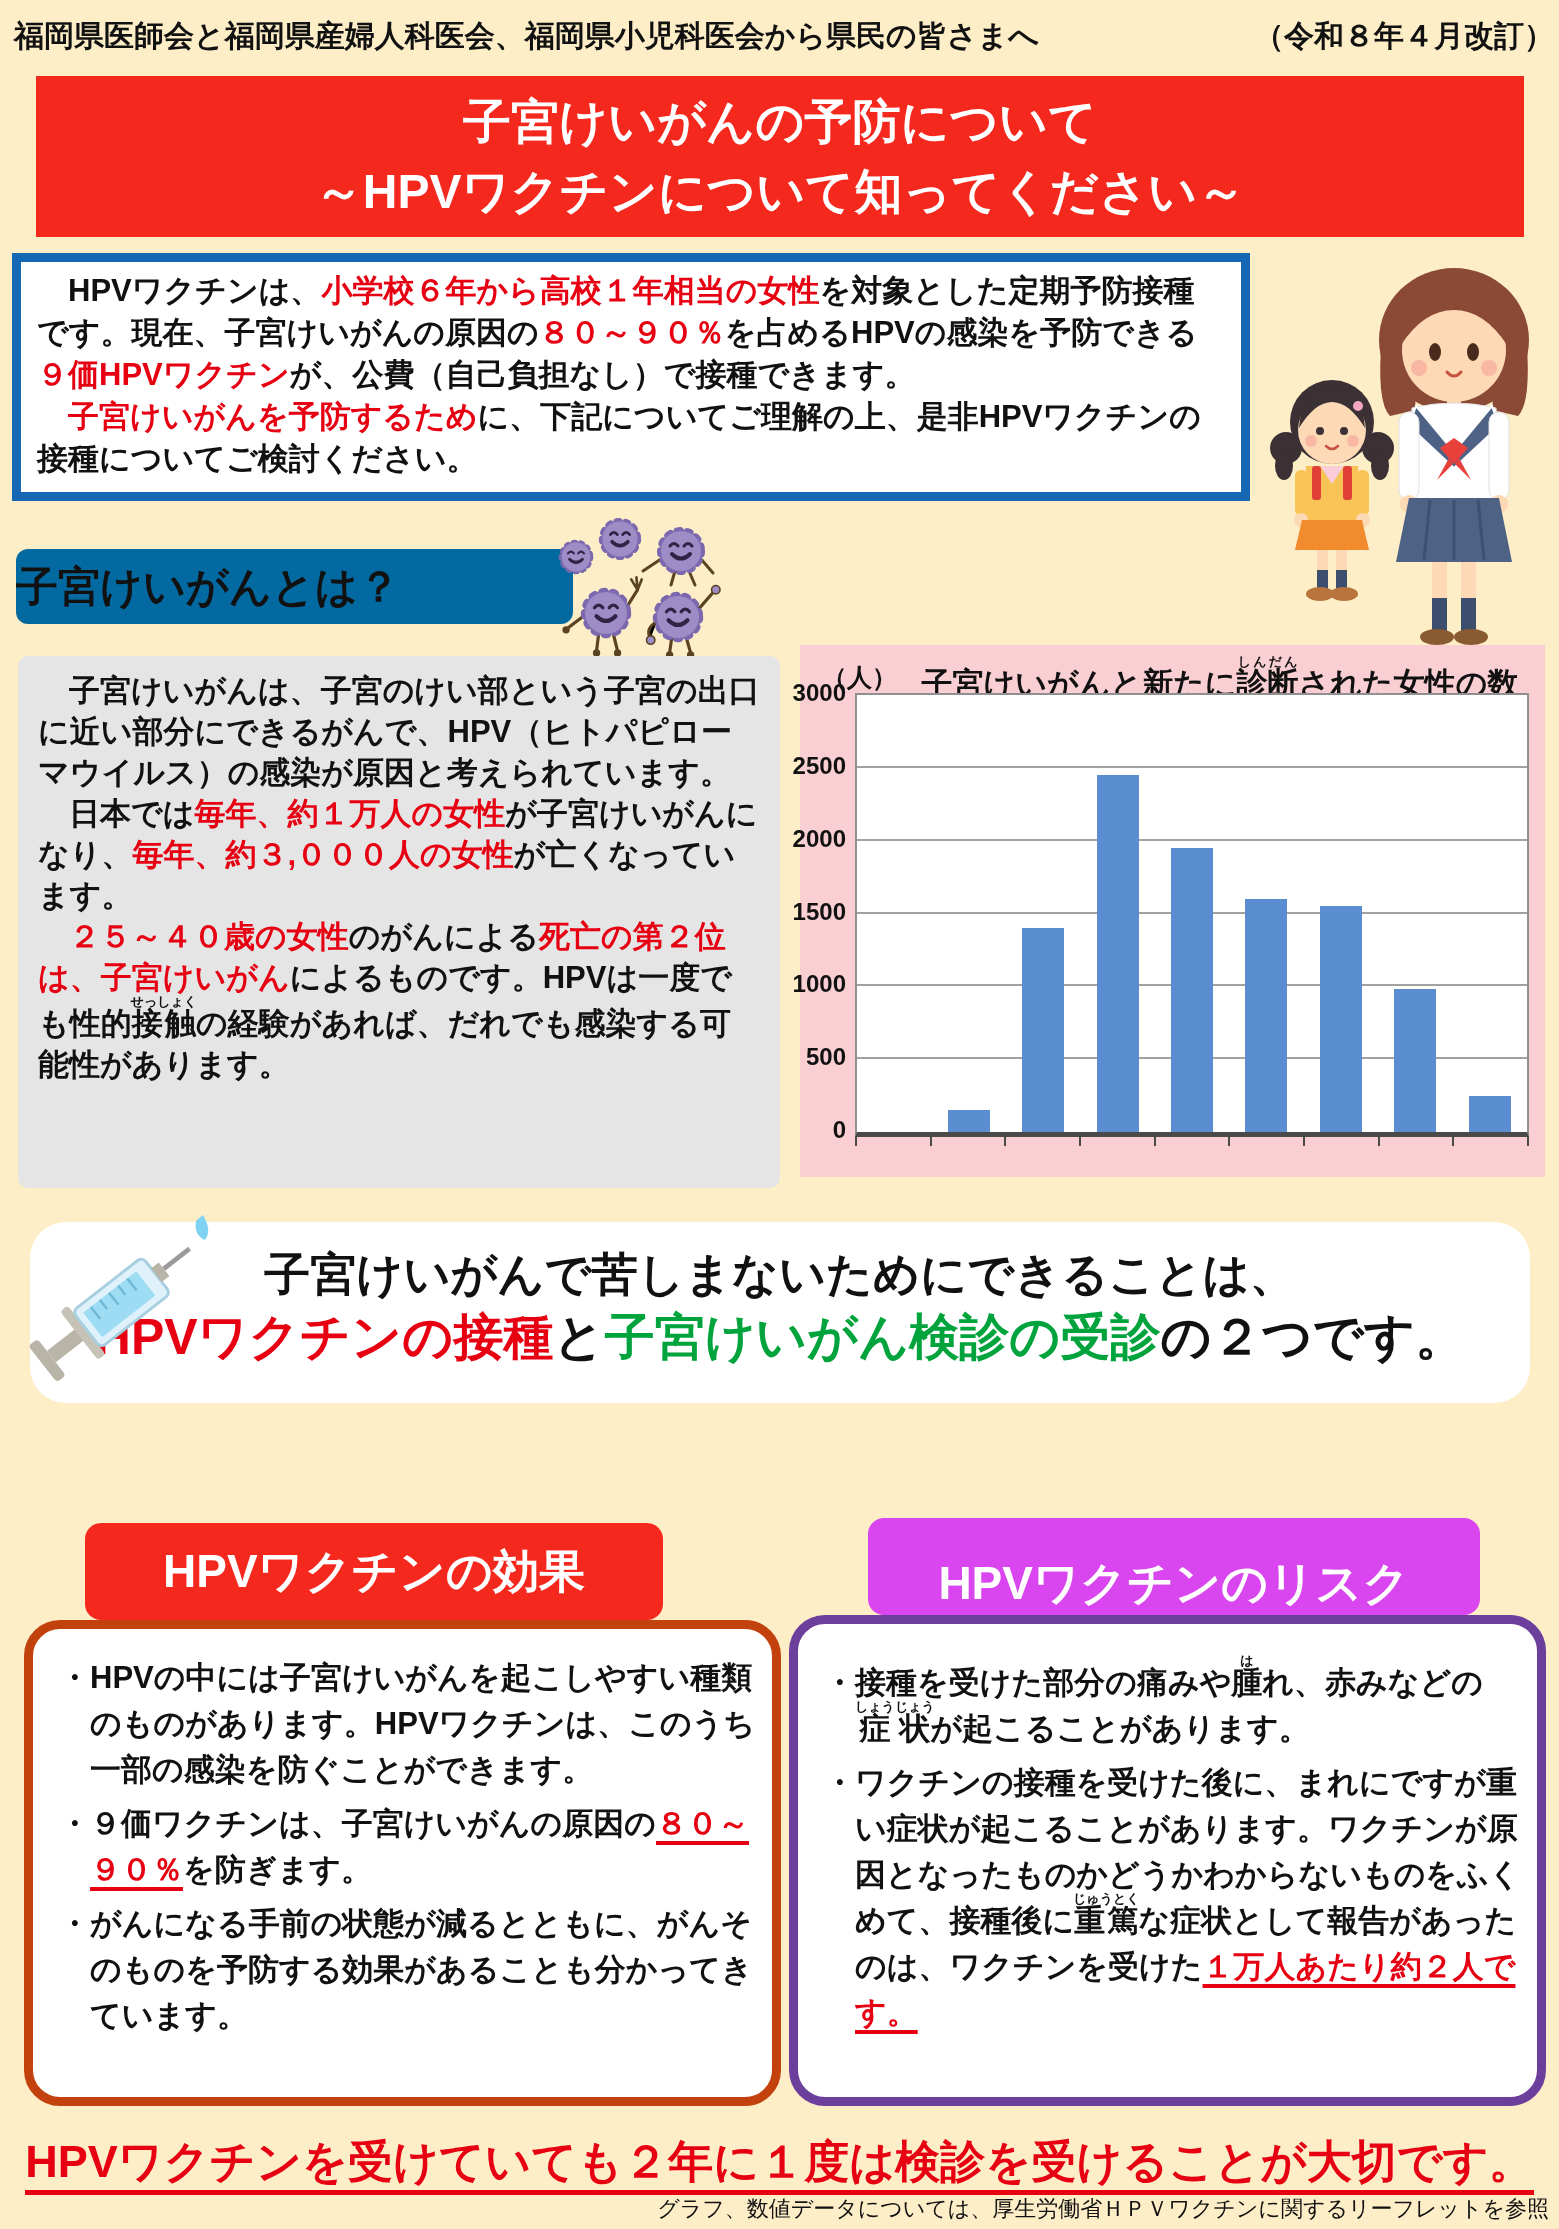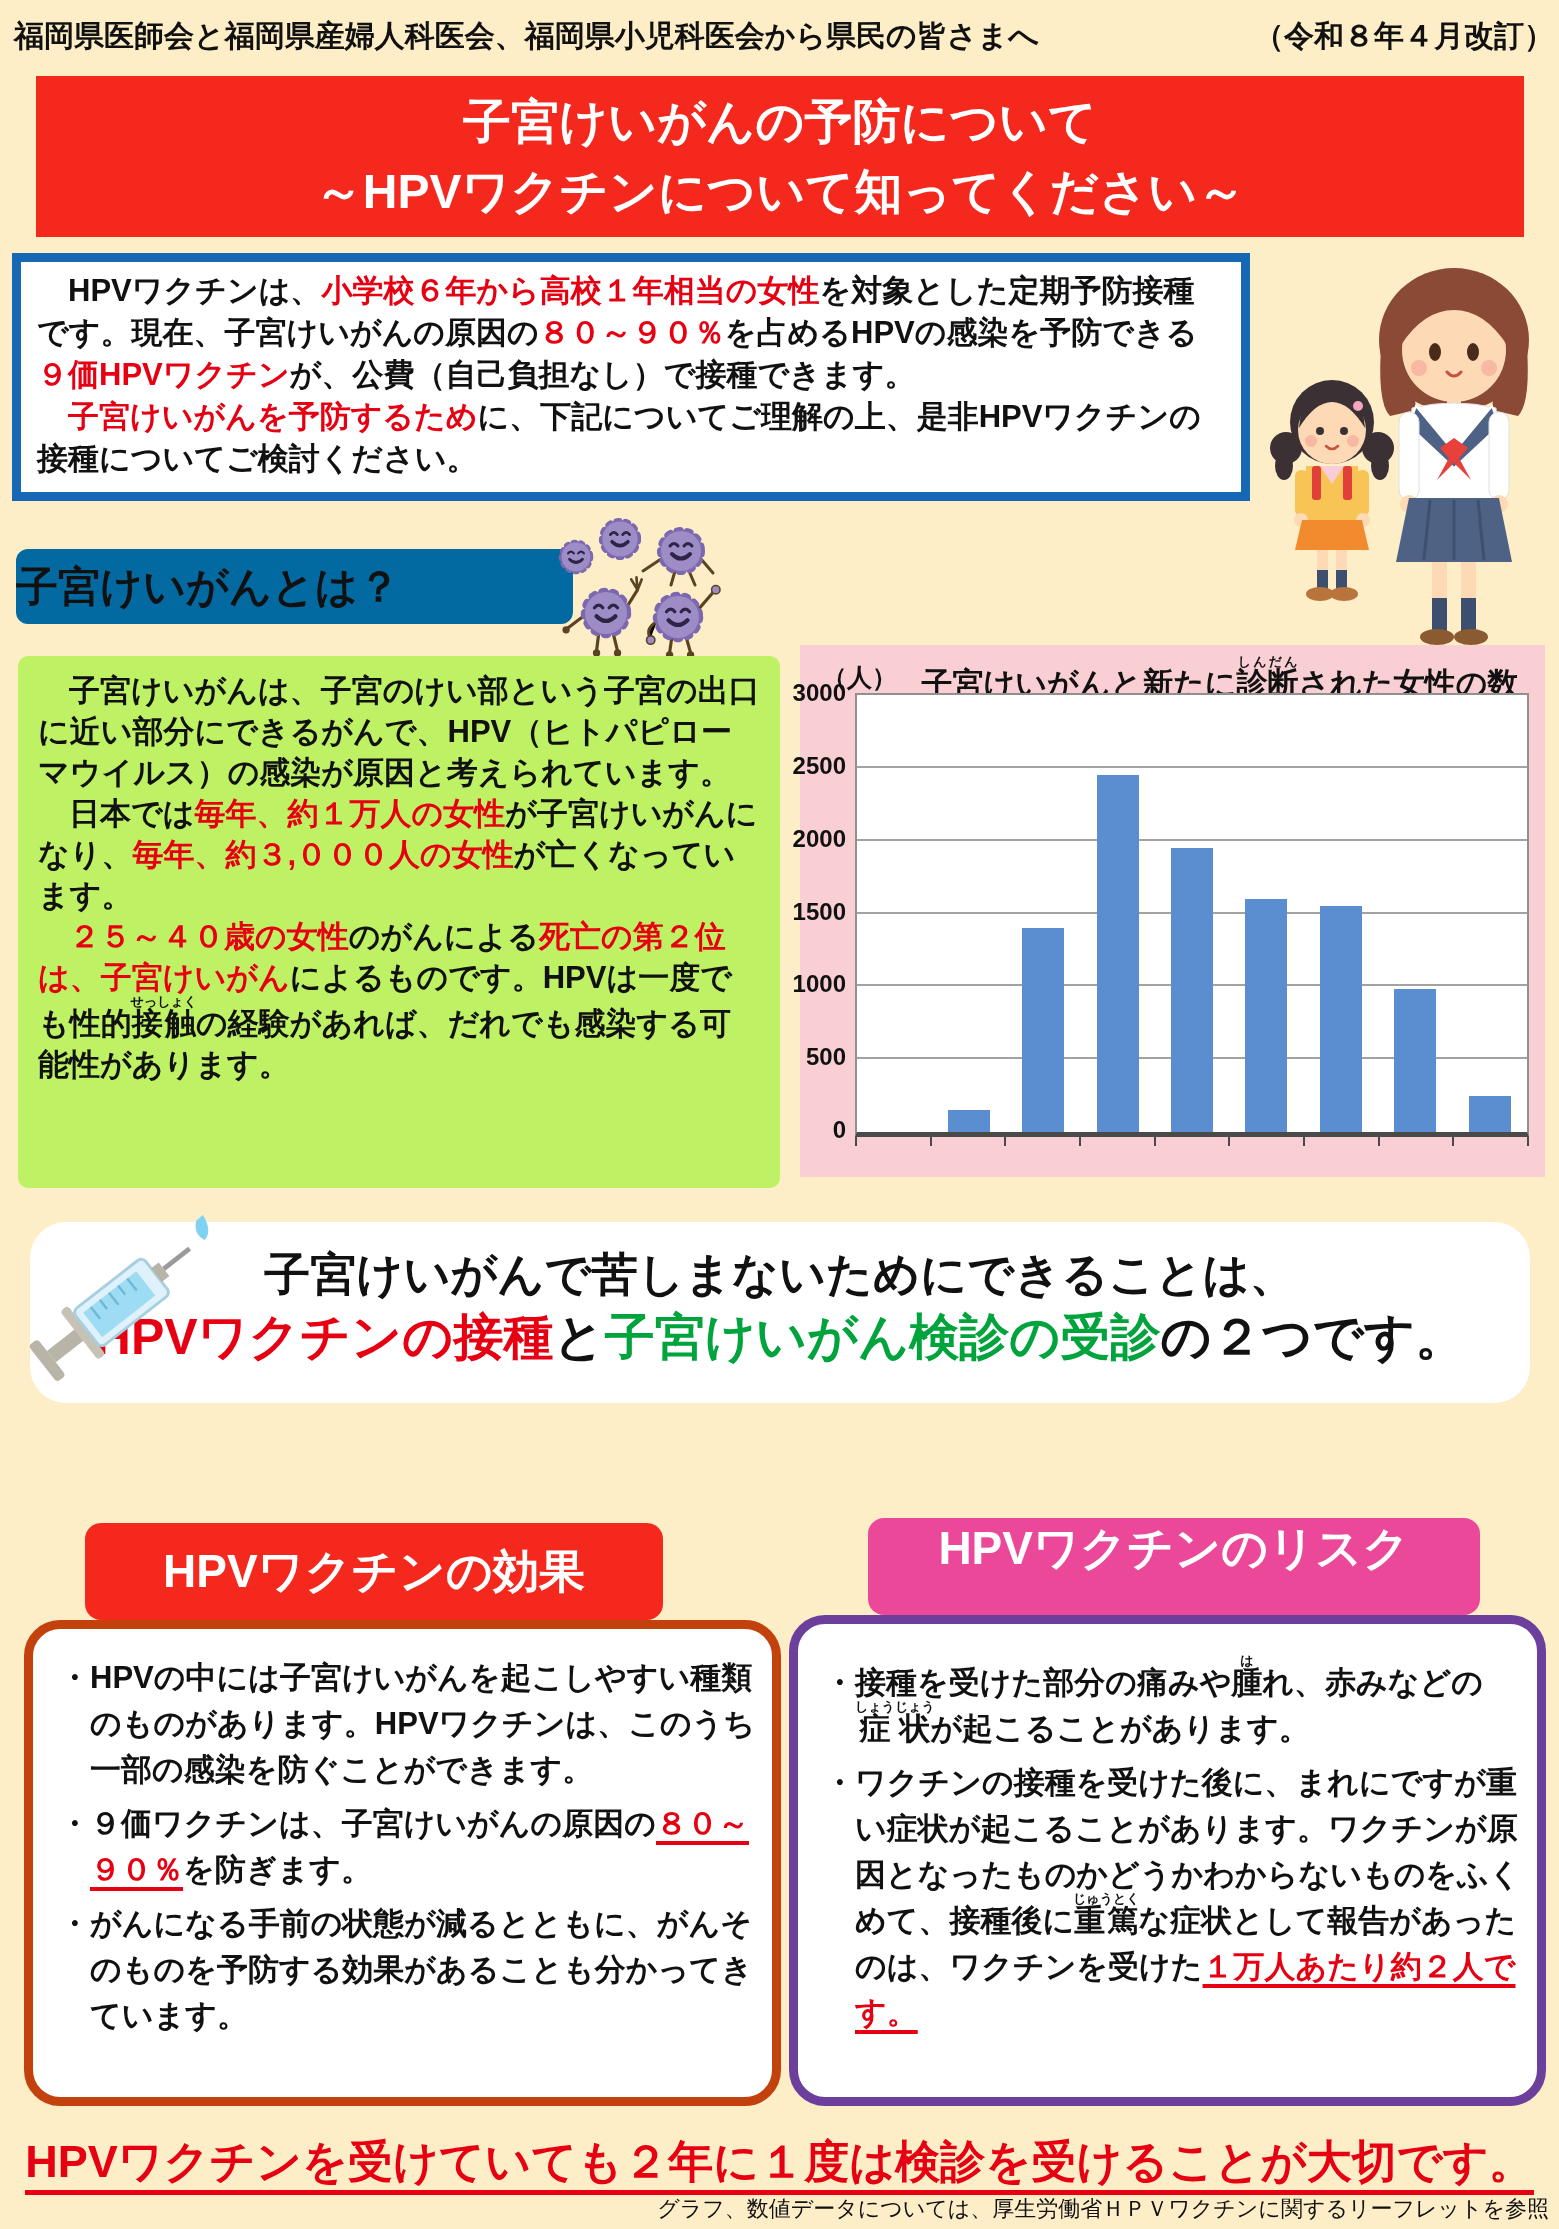--- a/index.html
+++ b/index.html
@@ -19,21 +19,21 @@
   .t-red{color:#e60012;}
   .t-green{color:#00a33c;}
   .u{text-decoration:underline;text-decoration-thickness:4px;text-underline-offset:7px;}
   
   .girls{position:absolute;top:250px;left:1254px;width:300px;height:400px;}
   
   .about-heading{position:absolute;top:549px;left:16px;width:557px;height:75px;background:#0369a1;
                  border-radius:12px;display:flex;align-items:center;justify-content:flex-start;font-size:42px;}
   .virus{position:absolute;top:505px;left:548px;width:175px;height:152px;}
   
-  .about-box{position:absolute;top:656px;left:18px;width:762px;height:532px;background:#bef264;border-radius:10px;
+  .about-box{position:absolute;top:656px;left:18px;width:762px;height:532px;background:#e5e5e5;border-radius:10px;
              box-sizing:border-box;padding:14px 20px;font-size:31px;line-height:41px;}
   .about-box p{margin:0;}
   ruby rt{font-size:13px;font-weight:700;}
   
   .chart-panel{position:absolute;top:645px;left:800px;width:745px;height:532px;background:#f9cfd3;}
   .chart-unit{position:absolute;top:16px;left:22px;font-size:25px;}
   .chart-title{position:absolute;top:10px;left:105px;width:630px;text-align:center;font-size:31px;line-height:1.05;}
   .chart-plot{position:absolute;left:55px;top:48px;width:670px;height:437px;background:#fff;
               border:2px solid #909090;border-bottom:5px solid #4a4a4a;}
   .gridline{position:absolute;left:0;right:0;height:2px;background:#a2a2a2;}
@@ -51,22 +51,22 @@
   .mid-l1{margin-top:22px;font-size:46px;line-height:60px;}
   .mid-l2{font-size:50px;line-height:66px;}
   .mid-l3{font-size:44px;line-height:60px;text-align:left;padding-left:66px;}
   .mid-l3 .gap{display:inline-block;width:58px;}
   .syringe{position:absolute;top:1186px;left:14px;width:212px;height:216px;z-index:5;}
   
   .fx-header{position:absolute;top:1523px;left:85px;width:578px;height:97px;background:#f5281e;border-radius:16px;
              color:#fff;display:flex;align-items:center;justify-content:center;font-size:46px;z-index:3;}
   .fx-body{position:absolute;top:1620px;left:24px;width:757px;height:486px;background:#fff;border:9px solid #c2410c;
            border-radius:36px;box-sizing:border-box;padding:26px 2px 8px 26px;font-size:31px;line-height:46px;z-index:2;}
-  .risk-header{position:absolute;top:1518px;left:868px;width:612px;height:97px;background:#ec4899;border-radius:16px;
-             color:#fff;display:flex;align-items:flex-start;justify-content:center;font-size:46px;z-index:3;}
+  .risk-header{position:absolute;top:1518px;left:868px;width:612px;height:97px;background:#d946ef;border-radius:16px;
+             color:#fff;display:flex;align-items:flex-end;justify-content:center;font-size:46px;z-index:3;}
   .risk-body{position:absolute;top:1615px;left:789px;width:757px;height:491px;background:#fff;border:9px solid #6d3f9c;
            border-radius:36px;box-sizing:border-box;padding:30px 16px 8px 26px;font-size:31px;line-height:46px;z-index:2;}
   .bullet{margin:0 0 8px 0;padding-left:1em;text-indent:-1em;}
   
   .footer-msg{position:absolute;top:2132px;left:0;width:100%;text-align:center;}
   .footer-msg span{font-size:45px;color:#e60012;border-bottom:5px solid #e60012;padding-bottom:3px;}
   .footer-note{position:absolute;top:2194px;right:10px;font-size:22px;font-weight:500;}
 </style>
 </head>
 <body>

